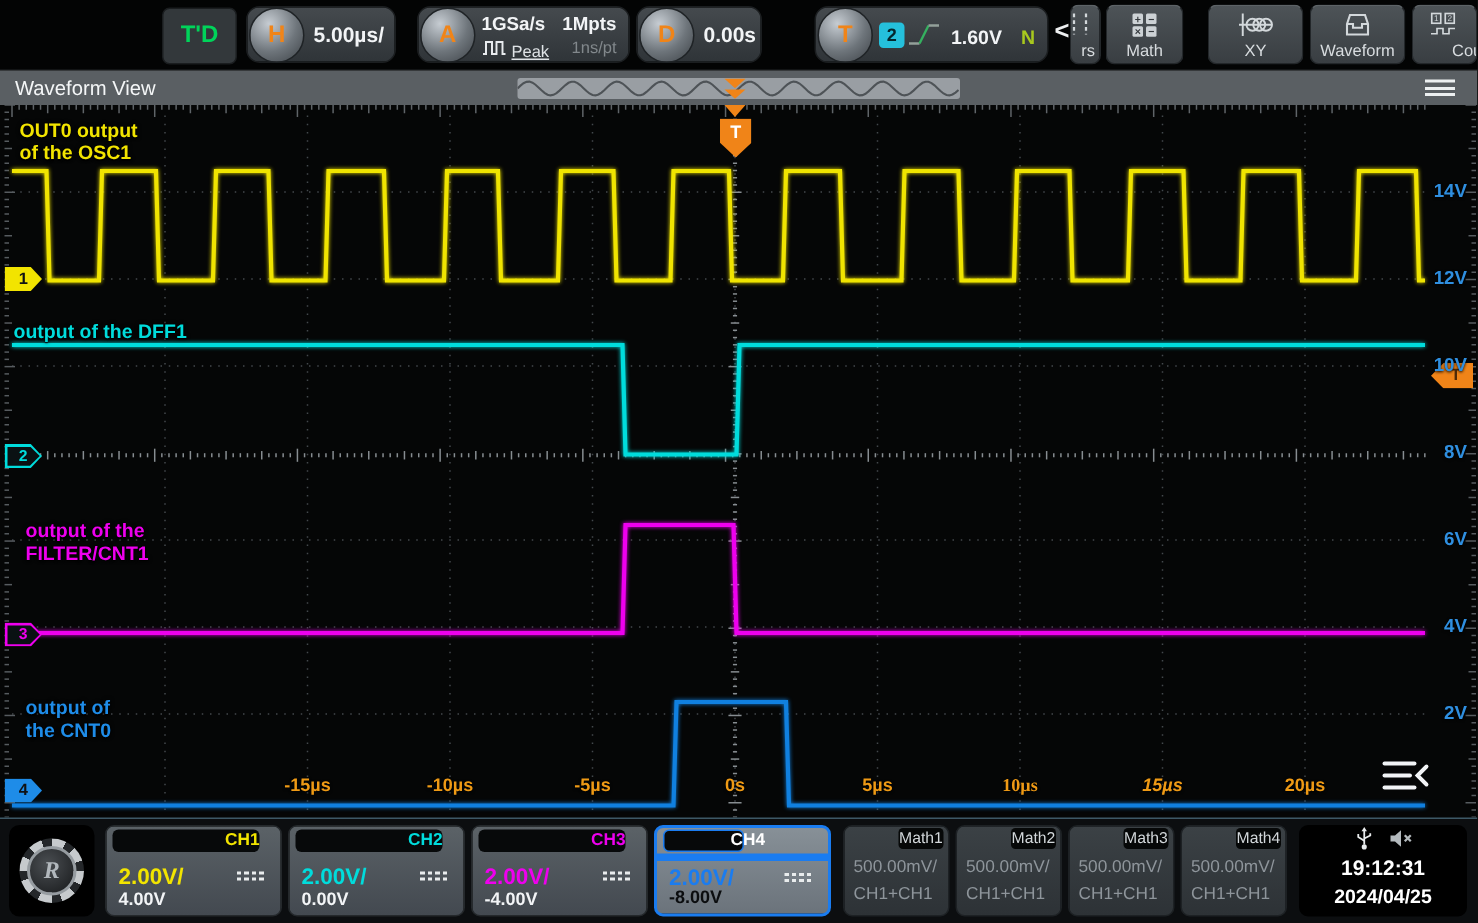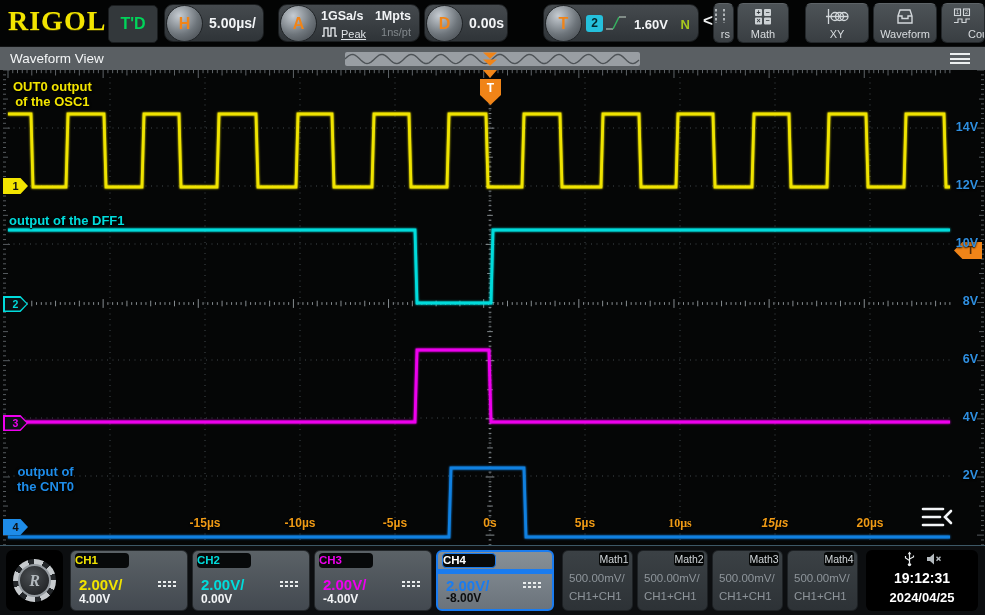--- a/index.html
+++ b/index.html
@@ -50,21 +50,21 @@
         border-top:1px solid #121415;box-sizing:border-box;}
   .tb-title{position:absolute;left:10px;top:4px;font:13.5px "Liberation Sans",sans-serif;color:#f4f6f7;}
   .scrollstrip{position:absolute;left:345px;top:5px;width:295px;height:14px;background:#999ea3;
         border-radius:2px;cursor:pointer;}
   .tb-menu{position:absolute;right:15px;top:6px;width:20px;cursor:pointer;}
   .tb-menu i{display:block;height:2px;margin:0 0 2.5px 0;background:#eceff0;}
   
   .display{position:absolute;left:0;top:70px;width:985px;height:475px;background:#050606;}
   #scope-svg{position:absolute;left:0;top:0;}
   .ch-label{position:absolute;font:bold 13px "Liberation Sans",sans-serif;line-height:15px;
-        white-space:pre;text-shadow:0 0 3px #000,0 1px 1px #000;text-align:center;}
+        white-space:pre;text-shadow:0 0 3px #000,0 1px 1px #000;}
   .marker{position:absolute;left:3px;width:25px;height:16px;}
   .marker .mo{position:absolute;left:0;top:0;width:25px;height:16px;
         clip-path:polygon(0 0,70% 0,100% 50%,70% 100%,0 100%);
         font:bold 11px/16px "Liberation Sans",sans-serif;text-align:center;}
   .marker .mi{position:absolute;left:1.5px;top:1.5px;width:22px;height:13px;
         clip-path:polygon(0 0,70% 0,100% 50%,70% 100%,0 100%);background:#0a1113;
         font:bold 10.5px/13px "Liberation Sans",sans-serif;text-align:center;}
   .trig-tri{position:absolute;left:483px;top:0px;width:0;height:0;
         border:7px solid transparent;border-top:8px solid #f08418;}
   .trig-flag{position:absolute;left:480px;top:9px;width:21px;height:26px;background:#f08418;
@@ -87,21 +87,21 @@
   .gear{position:absolute;left:7px;top:9px;width:43px;height:43px;border-radius:50%;
         background:#b9bfc4;background-image:repeating-conic-gradient(#c6cacd 0 26deg,#24272a 26deg 45deg);}
   .gear-in{position:absolute;left:5px;top:5px;right:5px;bottom:5px;border-radius:50%;
         background:radial-gradient(circle at 40% 35%,#4a4e52,#17191b);border:2px solid #969ca1;
         display:flex;align-items:center;justify-content:center;
         font:bold italic 16px "Liberation Serif",serif;color:#b2b8bd;}
   .ch-card{position:absolute;top:4px;width:118px;height:61px;border-radius:6px;overflow:hidden;
         background:linear-gradient(#5b6267,#434950);border:1px solid #24282b;box-sizing:border-box;cursor:pointer;}
   .ch-card.sel{background:linear-gradient(#879097,#6b737b);border:2px solid #1a7cf0;}
   .ch-tab{position:absolute;left:4px;top:2px;width:54px;height:15px;background:#07090a;border-radius:4px;
-        font:bold 11.5px/15px "Liberation Sans",sans-serif;text-align:left;}
+        font:bold 11.5px/15px "Liberation Sans",sans-serif;text-align:right;padding-left:44px;}
   .ch-card.sel .ch-tab{border:1px solid #1a7cf0;top:1px;color:#fff;box-sizing:border-box;line-height:13px;}
   .ch-strip{position:absolute;left:0;right:0;top:17px;height:5px;background:#1a7cf0;display:none;}
   .ch-card.sel .ch-strip{display:block;}
   .ch-scale{position:absolute;left:8px;top:25px;font:bold 15px "Liberation Sans",sans-serif;}
   .ch-dash{position:absolute;right:11px;top:30px;width:18px;}
   .ch-dash i{display:block;height:1.8px;margin-bottom:2.6px;
         background:repeating-linear-gradient(90deg,#e9eced 0 3px,transparent 3px 5px);}
   .ch-off{position:absolute;left:8px;bottom:4px;font:bold 12px "Liberation Sans",sans-serif;color:#f2f4f6;}
   .ch-card.sel .ch-off{color:#0b0d0f;}
   .math-card{position:absolute;top:4px;width:71px;height:61px;border-radius:6px;
@@ -115,21 +115,20 @@
   .clock .icons{margin-top:3px;height:16px;display:flex;justify-content:center;gap:10px;align-items:center;}
   .clock .time{font:bold 14px "Liberation Sans",sans-serif;margin-top:1px;}
   .clock .date{font:bold 13px "Liberation Sans",sans-serif;margin-top:4px;}
 </style>
 </head>
 <body>
 
 <div class="screen">
 
   <header class="topbar">
-    <div class="logo">RIGOL</div>
     <div class="trig-status">T'D</div>
 
     <div class="pill pill-h">
       <div class="knob">
           <span>H</span>
         </div>
       <span class="main">5.00µs/</span>
     </div>
 
     <div class="pill pill-a">
@@ -977,20 +976,22 @@
           <line x1="3" y1="4" x2="23" y2="4"></line>
           <line x1="3" y1="12" x2="20" y2="12"></line>
           <line x1="3" y1="20" x2="23" y2="20"></line>
           <polyline points="31,6 25,12 31,18" fill="none"></polyline>
         </g>
       </svg>
     </div>
   <div class="ch-label" style="left: 13px; top: 9px; color: rgb(242, 228, 0);">OUT0 output
 of the OSC1</div>
       <div class="ch-label" style="left: 9px; top: 143px; color: rgb(0, 220, 220);">output of the DFF1</div>
+      <div class="ch-label" style="left: 17px; top: 276px; color: rgb(238, 0, 238);">output of the
+FILTER/CNT1</div>
       <div class="ch-label" style="left: 17px; top: 394px; color: rgb(30, 140, 232);">output of
 the CNT0</div>
       <div class="marker" style="top: 108px;">
         <div class="mo" style="background: rgb(242, 228, 0); color: rgb(16, 18, 20);">1</div>
       </div>
       <div class="marker" style="top: 226px;">
         <div class="mo" style="background: rgb(0, 220, 220);"></div>
         <div class="mi" style="color: rgb(0, 220, 220);">2</div>
       </div>
       <div class="marker" style="top: 345px;">

